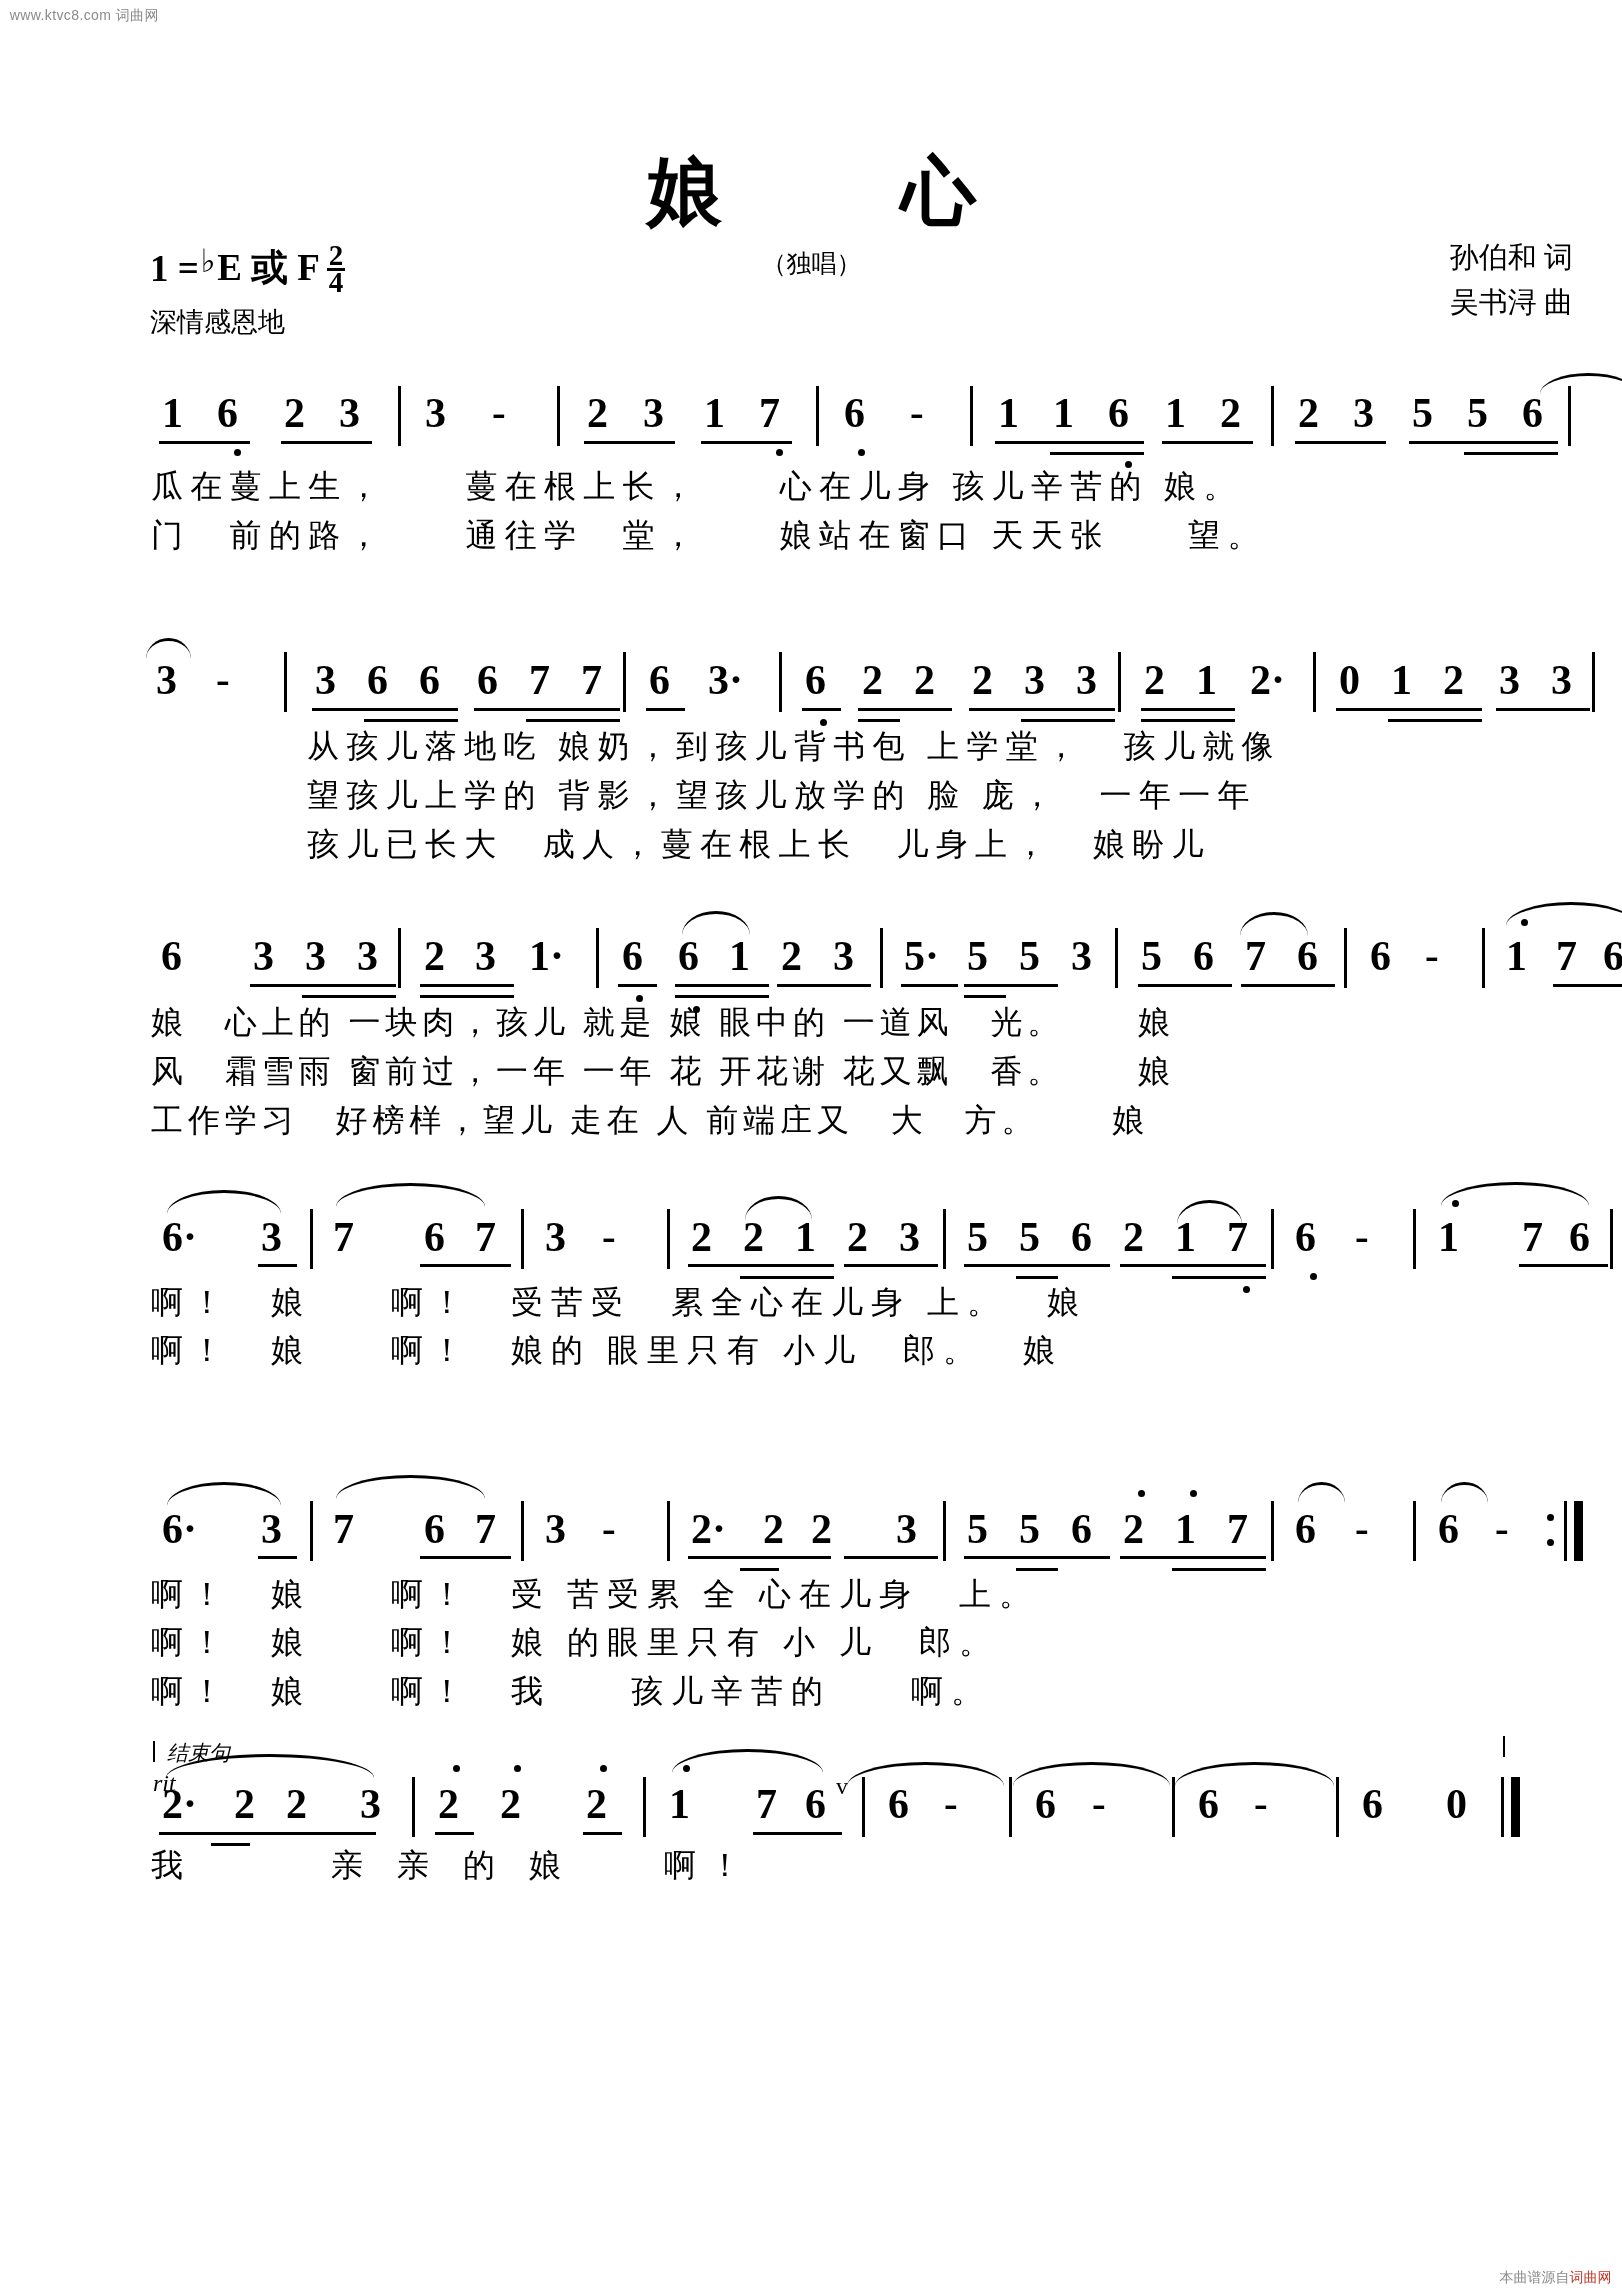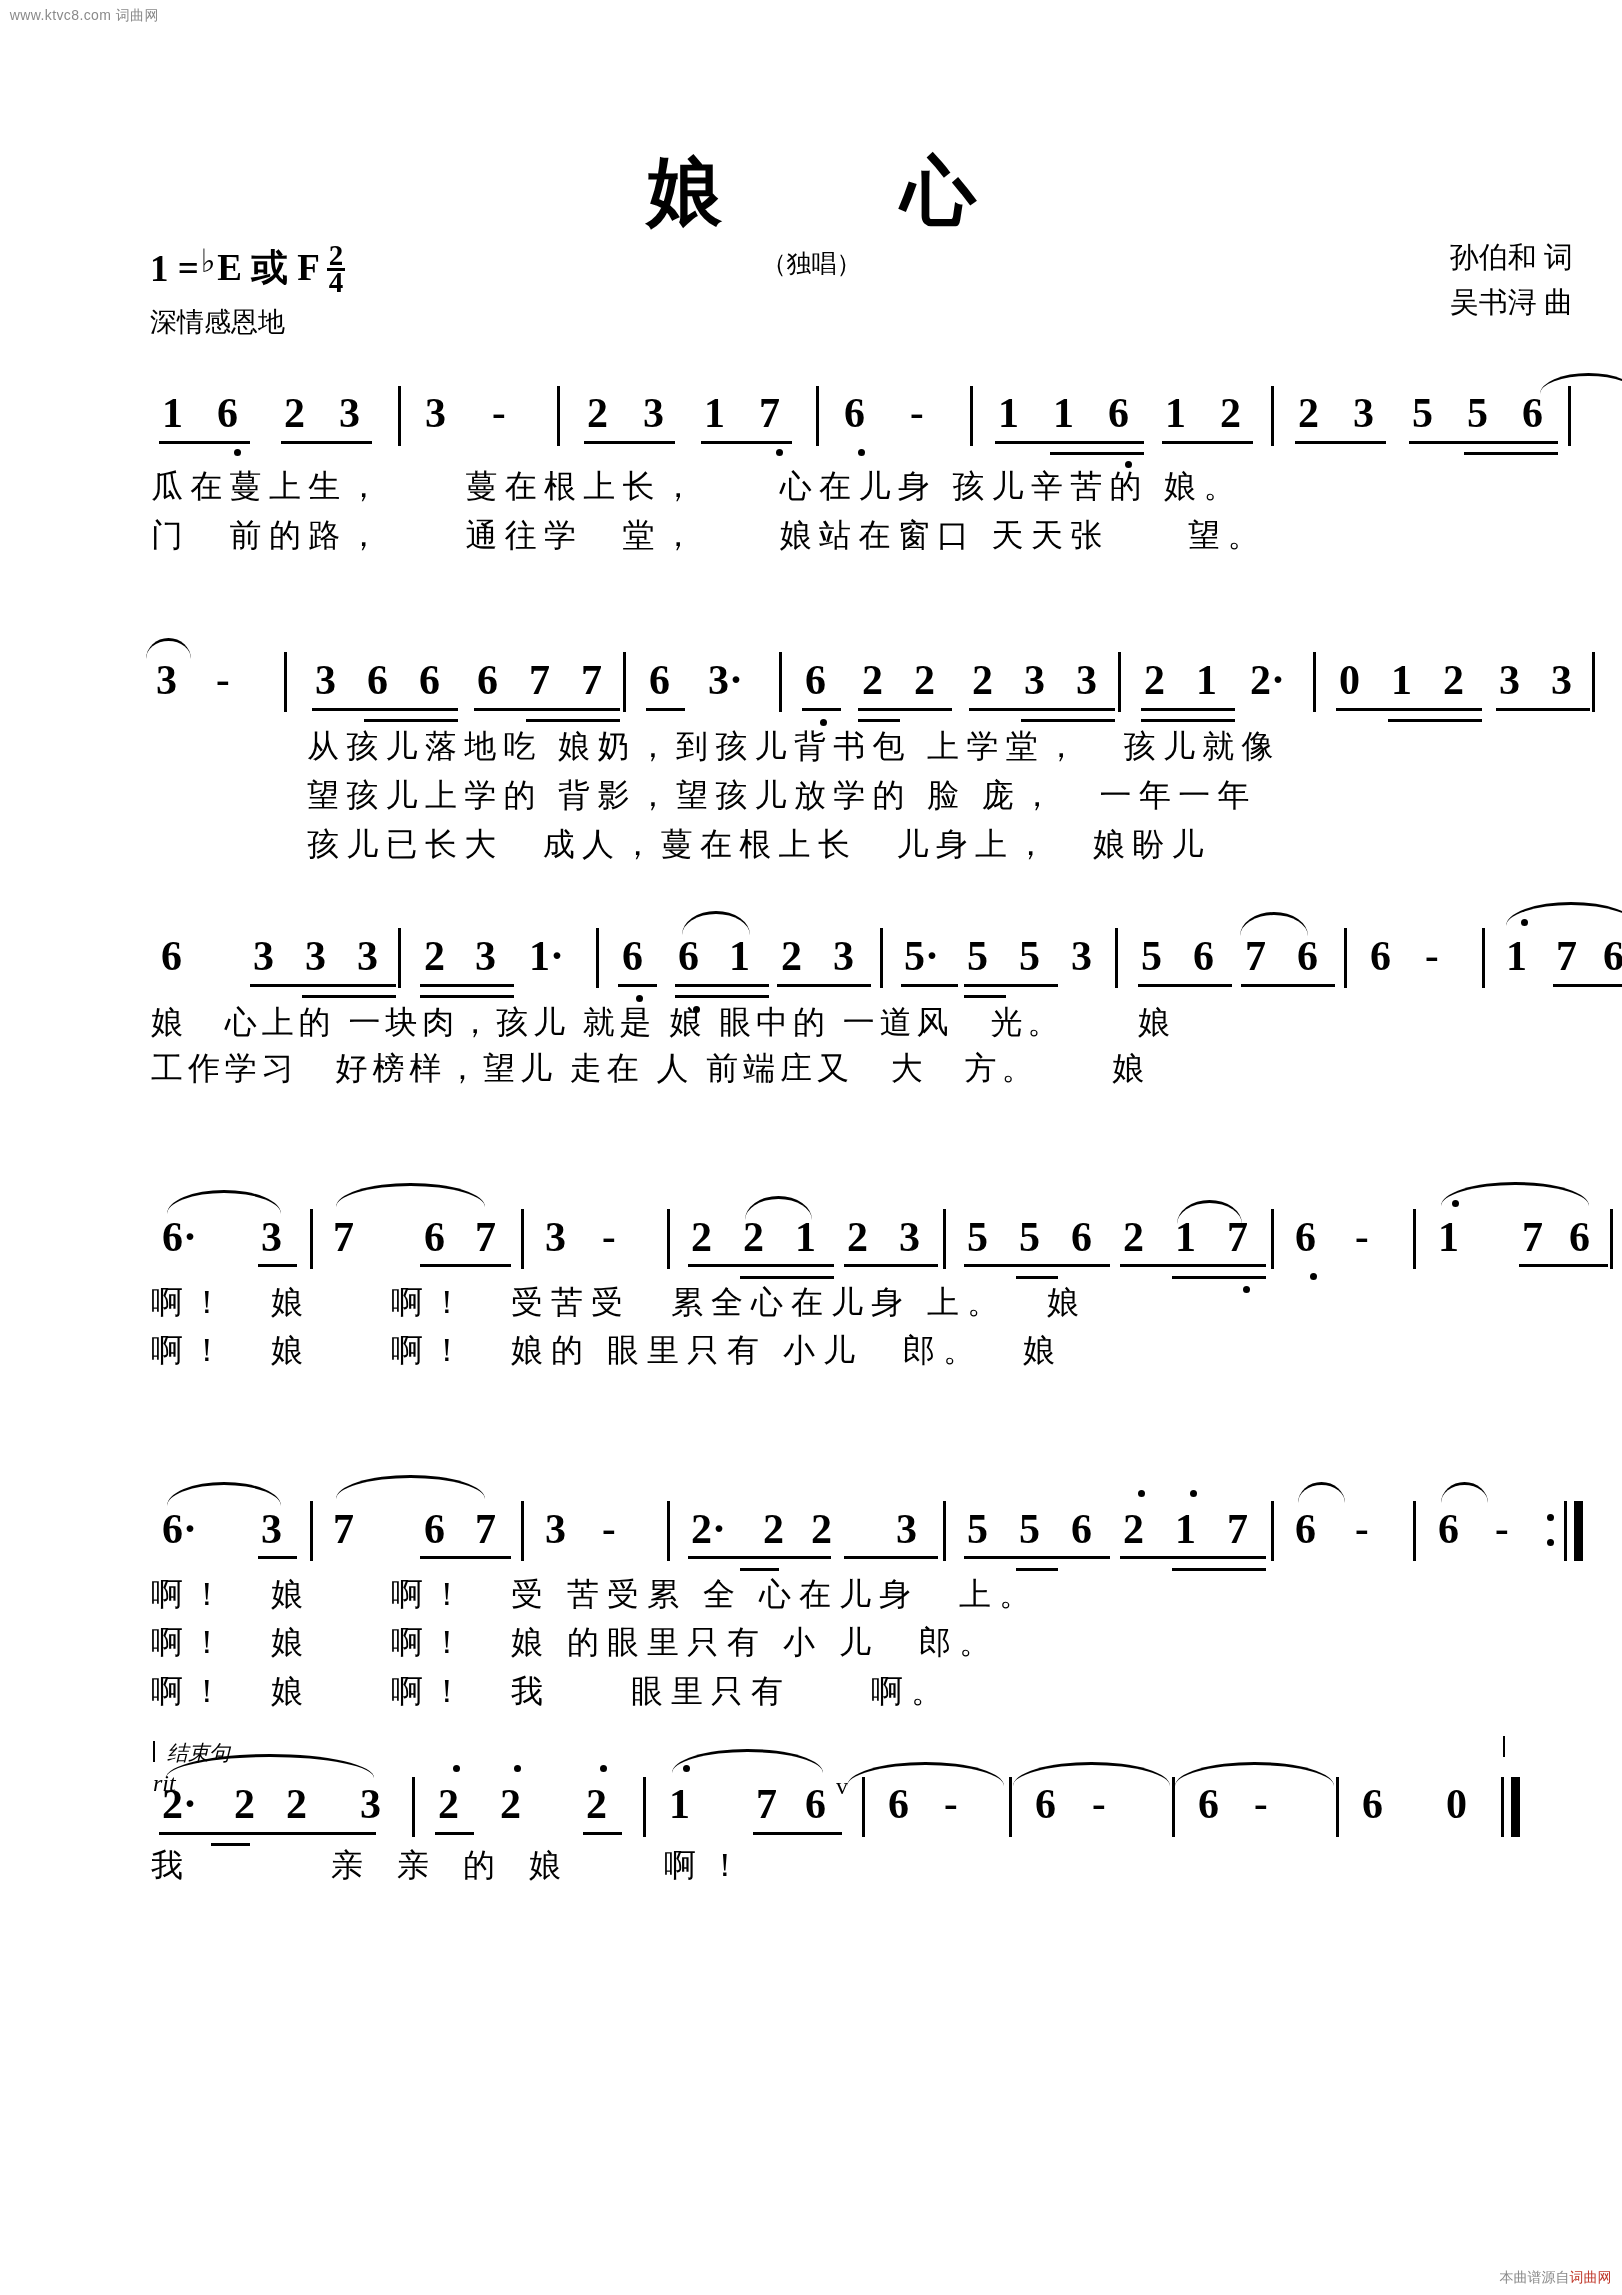--- a/index.html
+++ b/index.html
@@ -252,20 +252,23 @@
     <span class="n" style="left:1556px;top:18px;">7</span>
       <span class="beam" style="left:1553px;top:67px;width:89px;"></span>
     <span class="n" style="left:1603px;top:18px;">6</span>
     <span class="slur" style="left:1506px;top:-14.6px;width:130px;"></span>
 
   </div>
   <div class="lyricrow">
     <span class="ly" style="left:151px;top:11.4px;letter-spacing:4.9px;">娘　心上的 一块肉，孩儿 就是 娘 眼中的 一道风　光。　　娘</span>
   </div>
   <div class="lyricrow">
+    <span class="ly" style="left:151px;top:8px;letter-spacing:4.9px;">风　霜雪雨 窗前过，一年 一年 花 开花谢 花又飘　香。　　娘</span>
+  </div>
+  <div class="lyricrow">
     <span class="ly" style="left:151px;top:4.9px;letter-spacing:4.9px;">工作学习　好榜样，望儿 走在 人 前端庄又　大　方。　　娘</span>
   </div>
 </div>
 
 <div class="system" style="top:1193px;">
   <div class="noterow">
     <span class="n" style="left:162px;top:23px;">6·</span>
     <span class="n" style="left:261px;top:23px;">3</span>
       <span class="beam" style="left:258px;top:71px;width:39px;"></span>
     <span class="slur" style="left:167px;top:-3.2px;width:114px;"></span>
@@ -371,21 +374,21 @@
     <span class="endbar" style="left:1564px;top:16px;width:3.2px;height:60px;"></span>
     <span class="endbar" style="left:1574px;top:16px;width:9px;height:60px;"></span>
   </div>
   <div class="lyricrow">
     <span class="ly" style="left:151px;top:14.6px;letter-spacing:8px;">啊！　娘　　啊！　受 苦受累 全 心在儿身　上。</span>
   </div>
   <div class="lyricrow">
     <span class="ly" style="left:151px;top:11.4px;letter-spacing:8px;">啊！　娘　　啊！　娘 的眼里只有 小 儿　郎。</span>
   </div>
   <div class="lyricrow">
-    <span class="ly" style="left:151px;top:8px;letter-spacing:8px;">啊！　娘　　啊！　我　　眼里只有　　啊。</span>
+    <span class="ly" style="left:151px;top:8px;letter-spacing:8px;">啊！　娘　　啊！　我　　孩儿辛苦的　　啊。</span>
   </div>
 </div>
 
 <div class="system" style="top:1736px;">
   <div class="noterow" style="height:105px;">
     <span class="tick" style="left:153px;top:4.9px;"></span>
     <span class="coda-label" style="left:167px;top:3.2px;">结束句</span>
     <span class="mark" style="left:153px;top:34px;">rit</span>
 
     <span class="n" style="left:162px;top:47px;">2·</span>

